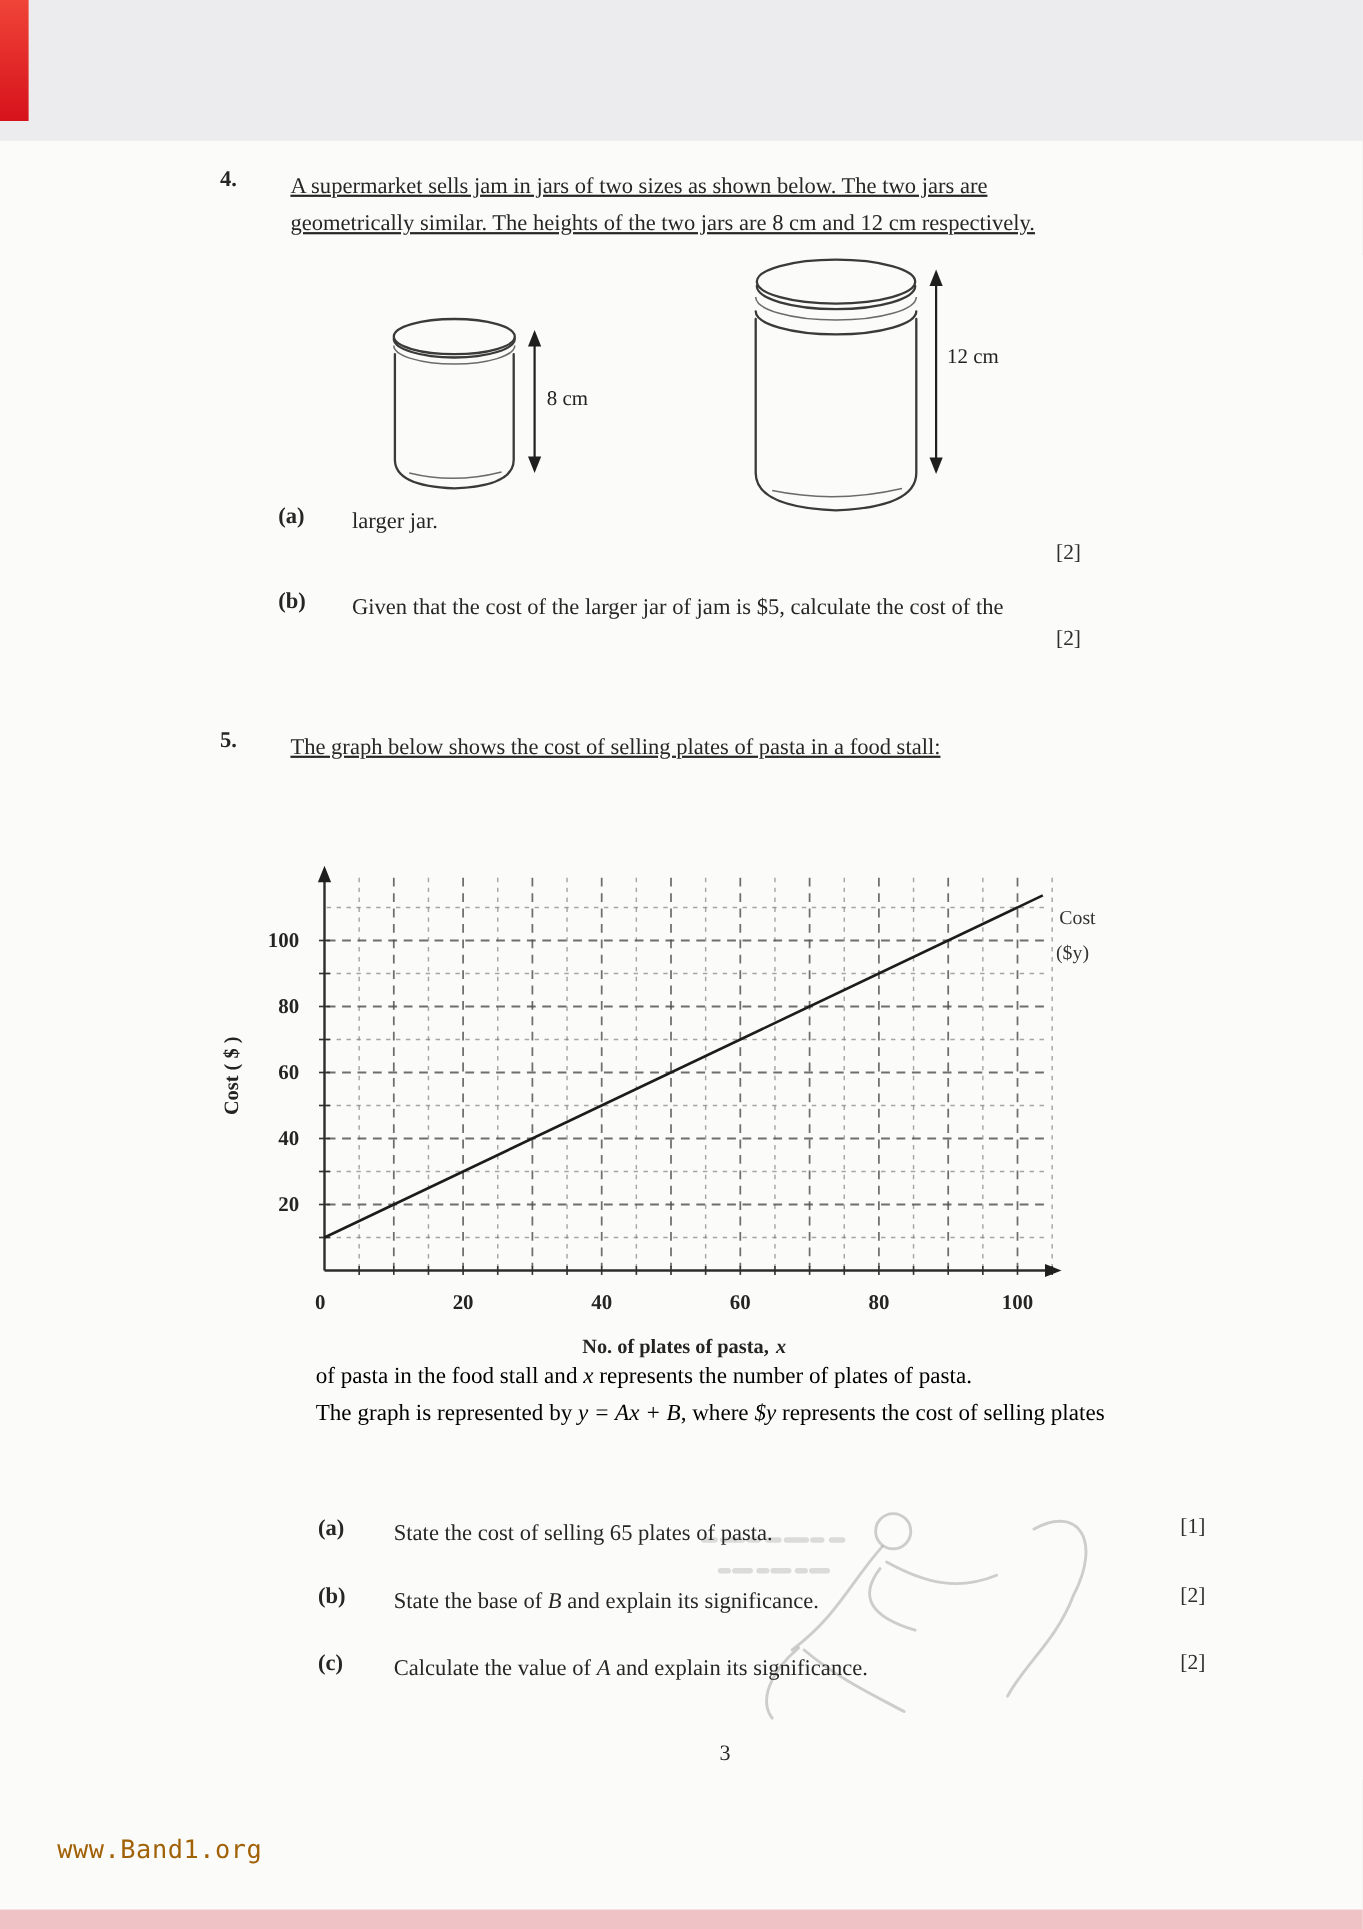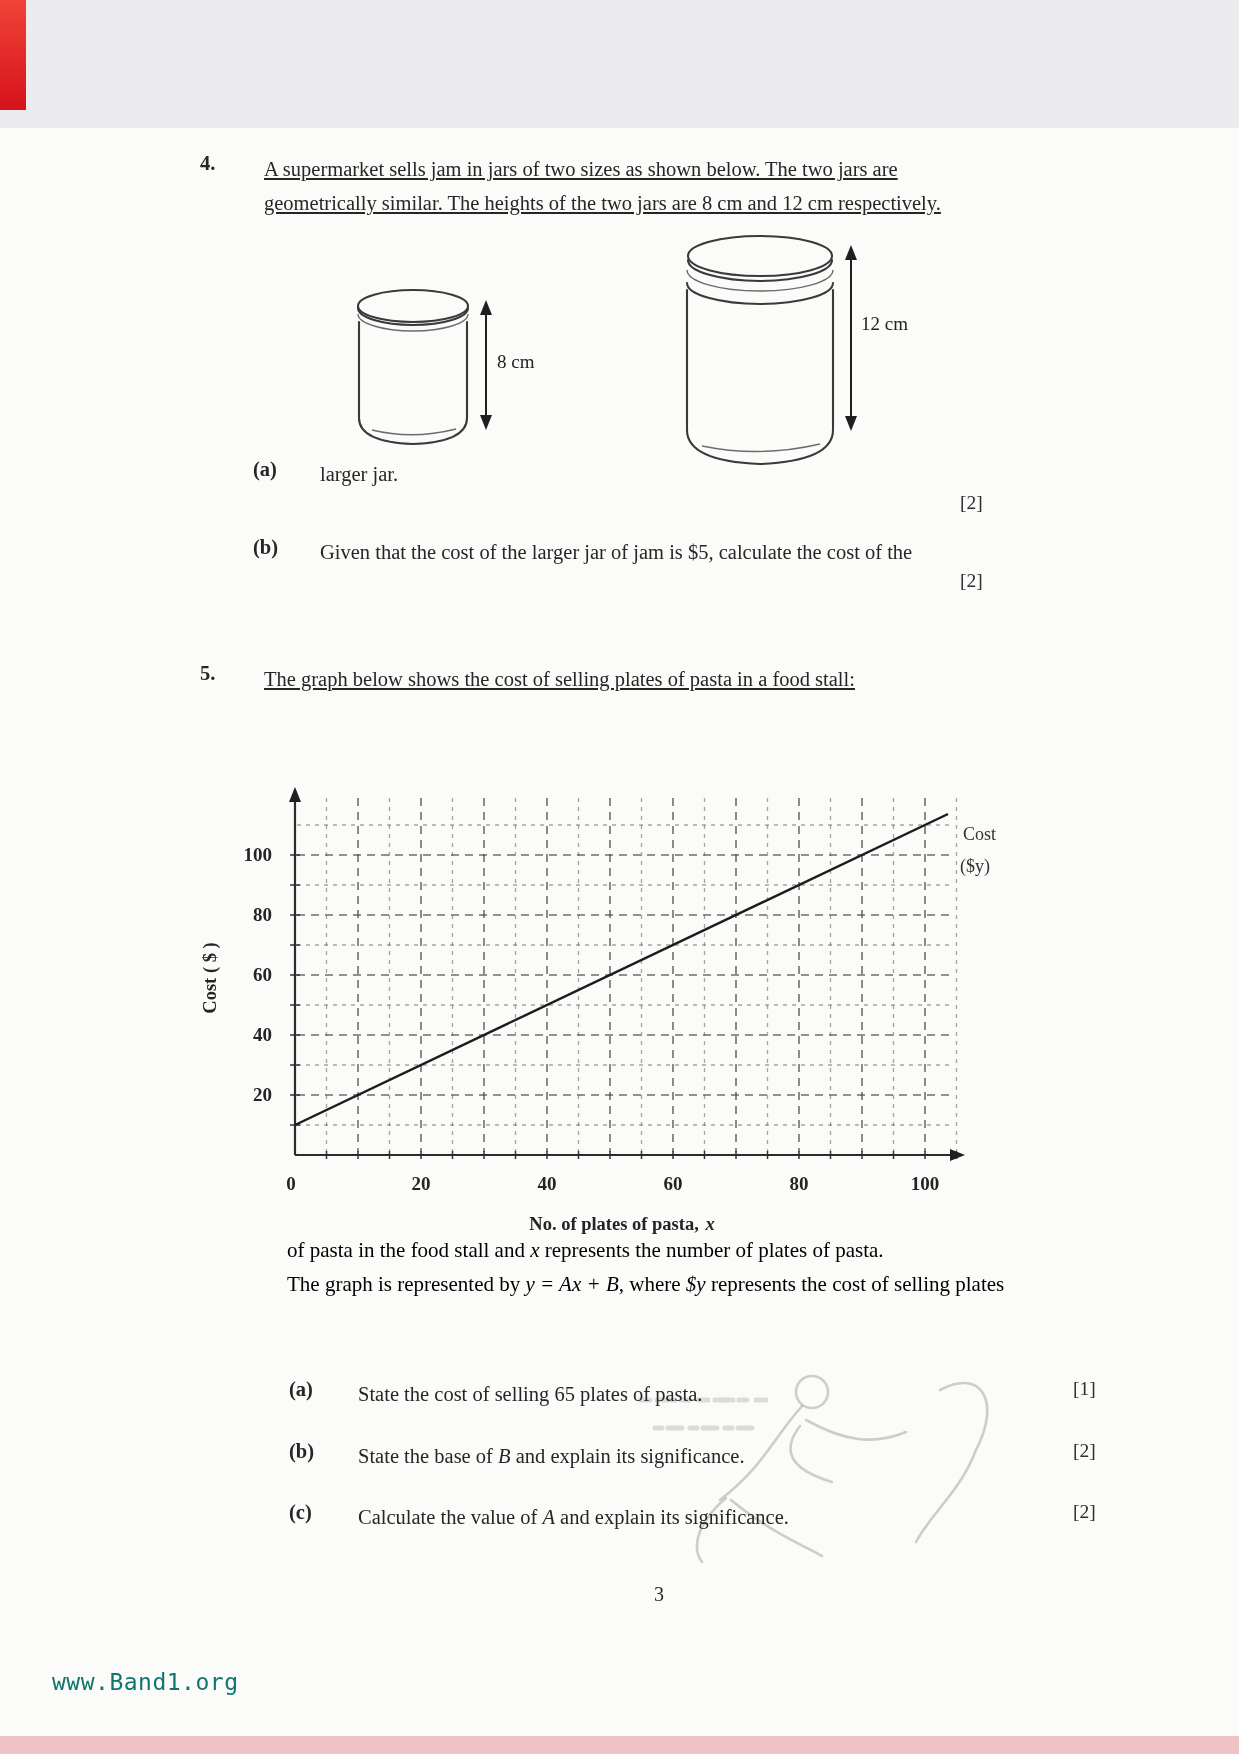--- a/index.html
+++ b/index.html
@@ -25,21 +25,21 @@
   .p5 .plabel { width:69px; }
   .ptext { flex:1; font-size:20.5px; line-height:33px; }
   .ptext .line { display:block; }
 
   .marks { position:absolute; font-size:19.5px; color:#2e2e2e; }
   .it { font-style:italic; }
 
   .para { position:absolute; font-size:21px; color:#000000; }
 
   .pageno { position:absolute; font-size:20px; color:#2a2a2a; }
-  .footer-site { position:absolute; font-family:"DejaVu Sans Mono", monospace; font-size:23px; color:#0f766e; letter-spacing:0.5px; }
+  .footer-site { position:absolute; font-family:"DejaVu Sans Mono", monospace; font-size:23px; color:#a16207; letter-spacing:0.5px; }
 
   svg { position:absolute; overflow:visible; }
   .jarline { stroke:#3a3a3a; stroke-width:2.1; fill:none; stroke-linecap:round; }
   .jarline-light { stroke:#6b6b6b; stroke-width:1.4; fill:none; }
   .arrowline { stroke:#1f1f1f; stroke-width:2; fill:none; }
   .arrowhead { fill:#1f1f1f; stroke:none; }
   .diagram-label { font-family:"Liberation Serif", serif; font-size:19px; fill:#222; }
 
   .axis { stroke:#2c2c2c; stroke-width:2.2; fill:none; }
   .g1 { stroke:#4c4c4c; stroke-width:1.6; stroke-dasharray:8 6; opacity:.8; }

